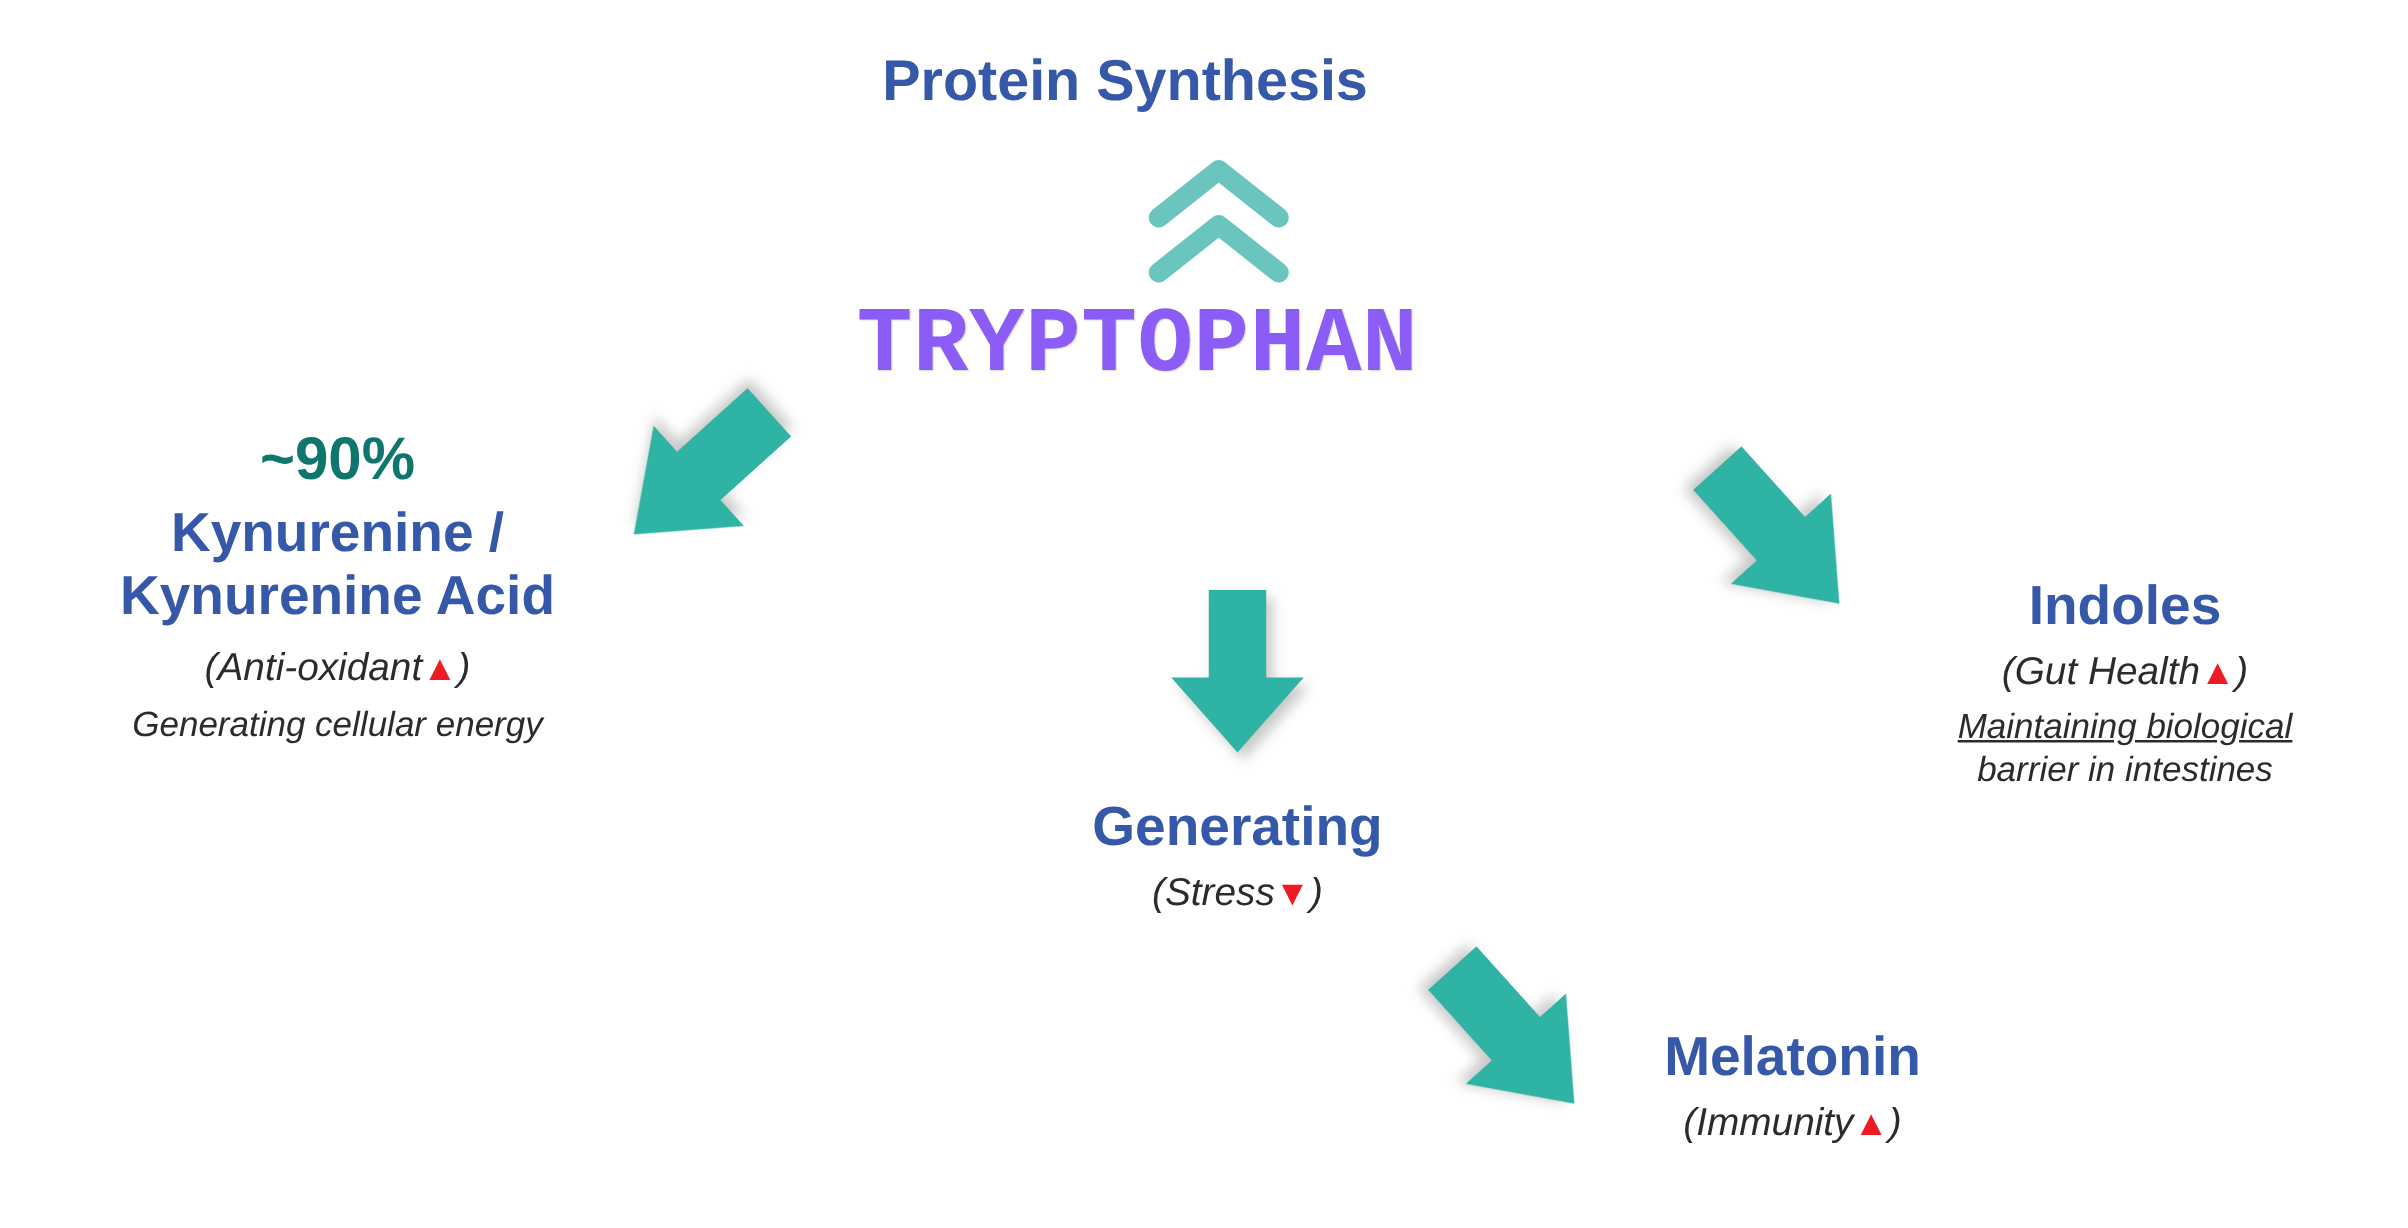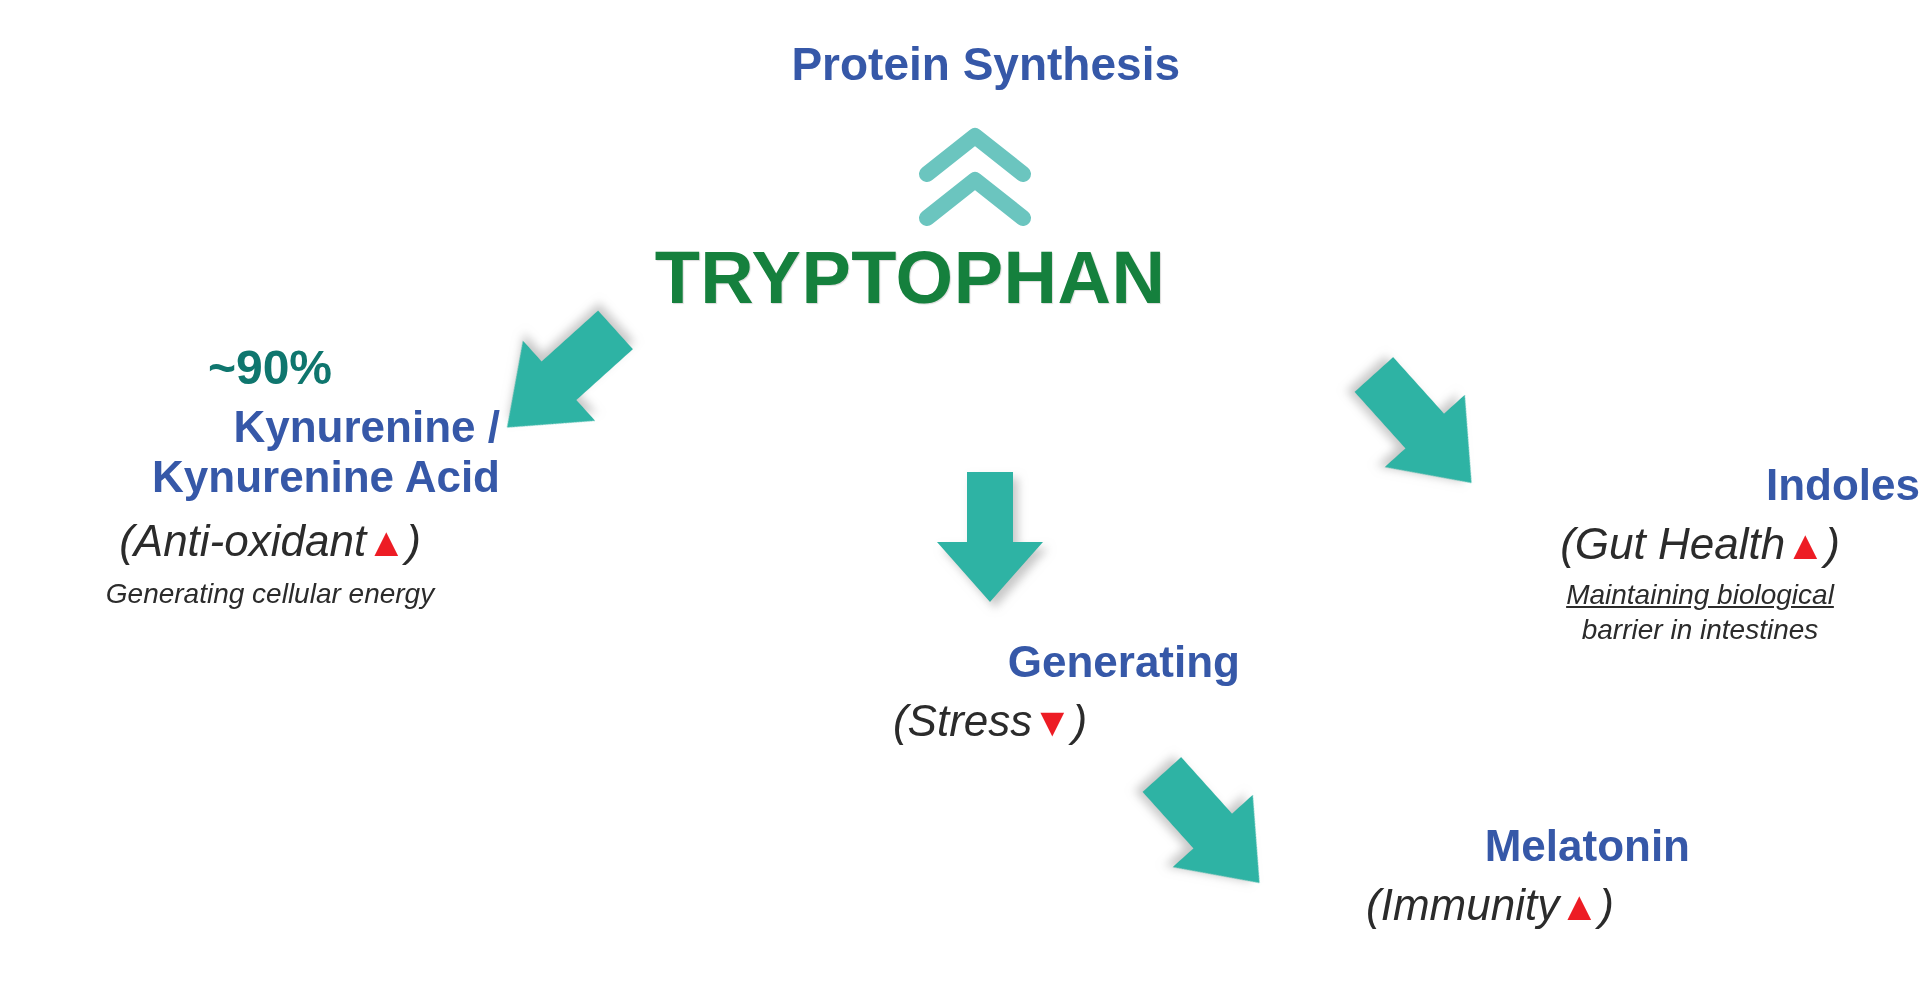--- a/index.html
+++ b/index.html
@@ -20,47 +20,46 @@
   .node { position: absolute; }
   .ctr { text-align: center; }
 
   
   .title-blue {
     color: #3658A8;
     font-weight: bold;
     font-family: "Liberation Sans", sans-serif;
     line-height: 1.08;
     white-space: nowrap;
-    text-align: right;
   }
   .hdr-protein { font-size: 46px; }
   .hdr-node    { font-size: 44px; }
 
   .tryptophan {
-    color: #15803d;
+    color: #8b5cf6;
     font-weight: bold;
     font-size: 74px;
     letter-spacing: 0.5px;
     white-space: nowrap;
-    font-family: Liberation Sans, sans-serif;
+    font-family: Liberation Mono, monospace;
     text-shadow: 1px 1px 1px rgba(150,150,150,0.35);
   }
 
   .pct-teal {
     color: #0f766e;
     font-weight: bold;
     font-size: 48px;
     font-family: "Liberation Sans", sans-serif;
     white-space: nowrap;
   }
 
   .paren-line {
     color: #2B2B2B;
     font-style: italic;
-    font-size: 44px;
+    font-size: 31px;
     font-family: "Liberation Sans", sans-serif;
     white-space: nowrap;
   }
   .sub-line {
     color: #2B2B2B;
     font-style: italic;
     font-size: 28px;
     font-family: "Liberation Sans", sans-serif;
     line-height: 1.28;
     white-space: nowrap;
@@ -168,20 +167,20 @@
         <filter id="sh4" x="-30%" y="-30%" width="180%" height="180%">
           <feDropShadow dx="5" dy="6" stdDeviation="5" flood-color="#9a9a9a" flood-opacity="0.55"></feDropShadow>
         </filter>
       </defs>
       <g filter="url(#sh4)" transform="rotate(138 70 80)">
         <polygon fill="#2FB3A4" points="70,6 124,76 96,76 96,152 44,152 44,76 16,76"></polygon>
       </g>
     </svg>
   </div>
 
-  <div class="node ctr" style="left:1290px; top:822px; width:400px;">
+  <div class="node ctr" style="left:1234px; top:822px; width:400px;">
     <div class="title-blue hdr-node">Melatonin</div>
     <div class="paren-line" style="margin-top:10px;">
       <span>(</span><span>Immunity</span><span class="tri-up">▲</span><span>)</span>
     </div>
   </div>
 
 </div>
 
 </body></html>

